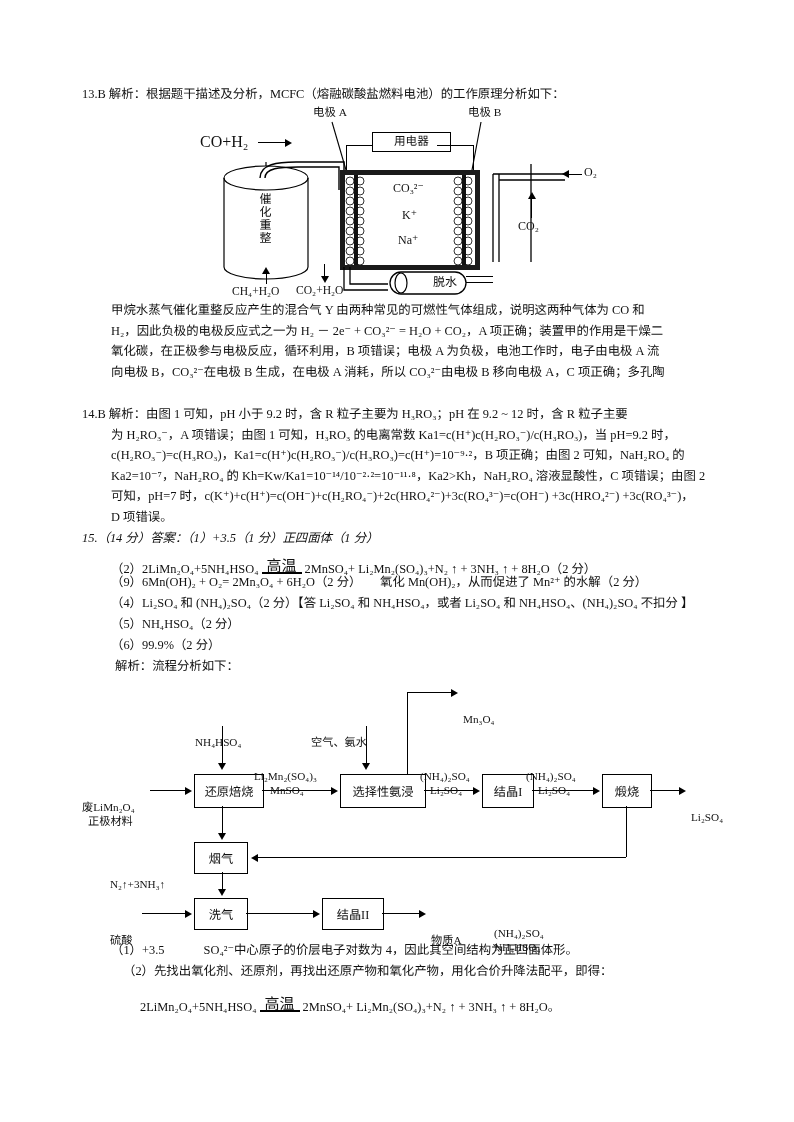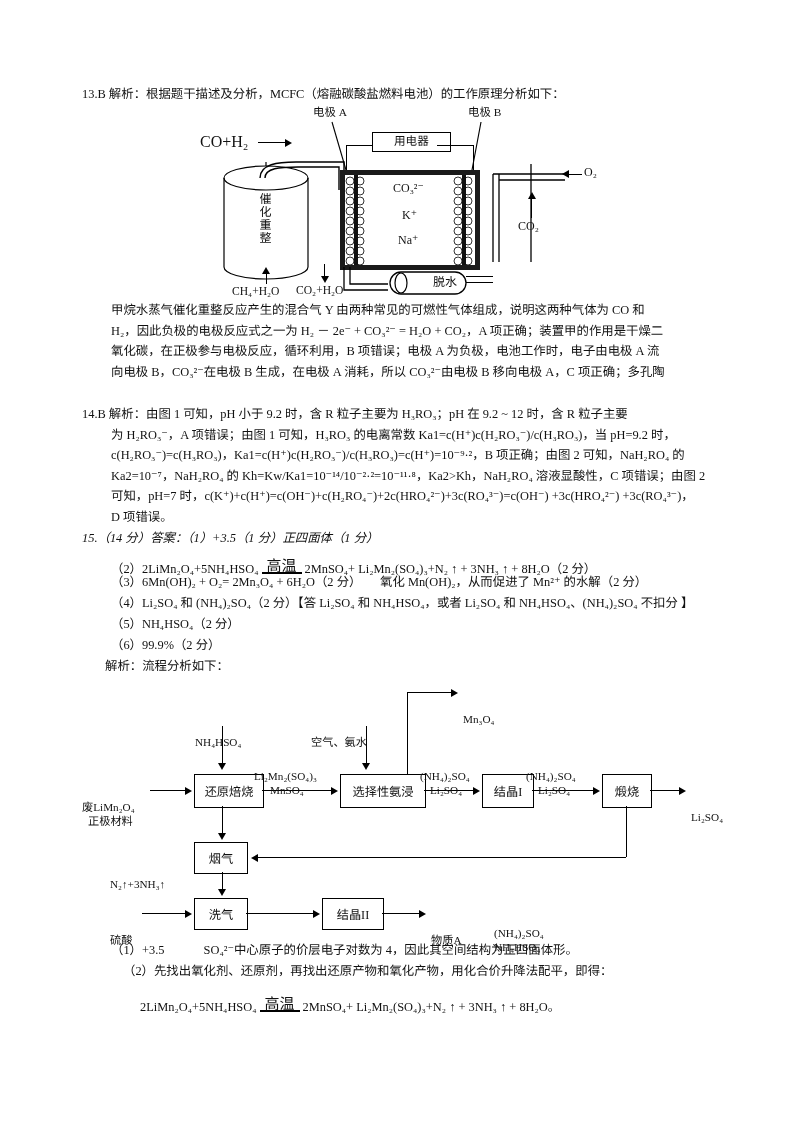--- a/index.html
+++ b/index.html
@@ -187,25 +187,25 @@
     <div class="txt" style="margin-left:29px;">可知，pH=7 时，c(K⁺)+c(H⁺)=c(OH⁻)+c(H₂RO₄⁻)+2c(HRO₄²⁻)+3c(RO₄³⁻)=c(OH⁻) +3c(HRO₄²⁻) +3c(RO₄³⁻)，</div>
     <div class="txt" style="margin-left:29px;">D 项错误。</div>
   </div>
 
   <div class="txt para" style="left:82px;top:528px;width:640px;font-style:italic;">15.（14 分）答案：（1）+3.5（1 分）正四面体（1 分）</div>
 
   <div class="txt para" style="left:111px;top:549px;width:640px;">
     <span>（2）2LiMn₂O₄+5NH₄HSO₄</span><span class="gaotemp">高温</span><span>2MnSO₄+ Li₂Mn₂(SO₄)₃+N₂ ↑ + 3NH₃ ↑ + 8H₂O（2 分）</span>
   </div>
 
-  <div class="txt para" style="left:111px;top:572px;width:640px;">（3）6Mn(OH)₂ + O₂= 2Mn₃O₄ + 6H₂O（2 分）　　氧化 Mn(OH)₂，从而促进了 Mn²⁺ 的水解（2 分）</div>
+  <div class="txt para" style="left:111px;top:572px;width:640px;">（9）6Mn(OH)₂ + O₂= 2Mn₃O₄ + 6H₂O（2 分）　　氧化 Mn(OH)₂，从而促进了 Mn²⁺ 的水解（2 分）</div>
   <div class="txt para" style="left:111px;top:593px;width:650px;">（4）Li₂SO₄ 和 (NH₄)₂SO₄（2 分）【答 Li₂SO₄ 和 NH₄HSO₄，或者 Li₂SO₄ 和 NH₄HSO₄、(NH₄)₂SO₄ 不扣分 】</div>
   <div class="txt para" style="left:111px;top:614px;width:640px;">（5）NH₄HSO₄（2 分）</div>
   <div class="txt para" style="left:111px;top:635px;width:640px;">（6）99.9%（2 分）</div>
-  <div class="txt para" style="left:105px;top:656px;width:640px;">解析：流程分析如下：</div>
+  <div class="txt para" style="left:115px;top:656px;width:640px;">解析：流程分析如下：</div>
 
   <div style="position:absolute;left:82px;top:680px;width:680px;height:250px;">
 
     <div class="fbox" style="left:112px;top:94px;width:68px;height:32px;">还原焙烧</div>
     <div class="fbox" style="left:258px;top:94px;width:84px;height:32px;">选择性氨浸</div>
     <div class="fbox" style="left:400px;top:94px;width:50px;height:32px;">结晶I</div>
     <div class="fbox" style="left:520px;top:94px;width:48px;height:32px;">煅烧</div>
 
     <div class="fbox" style="left:112px;top:162px;width:52px;height:30px;">烟气</div>
 

